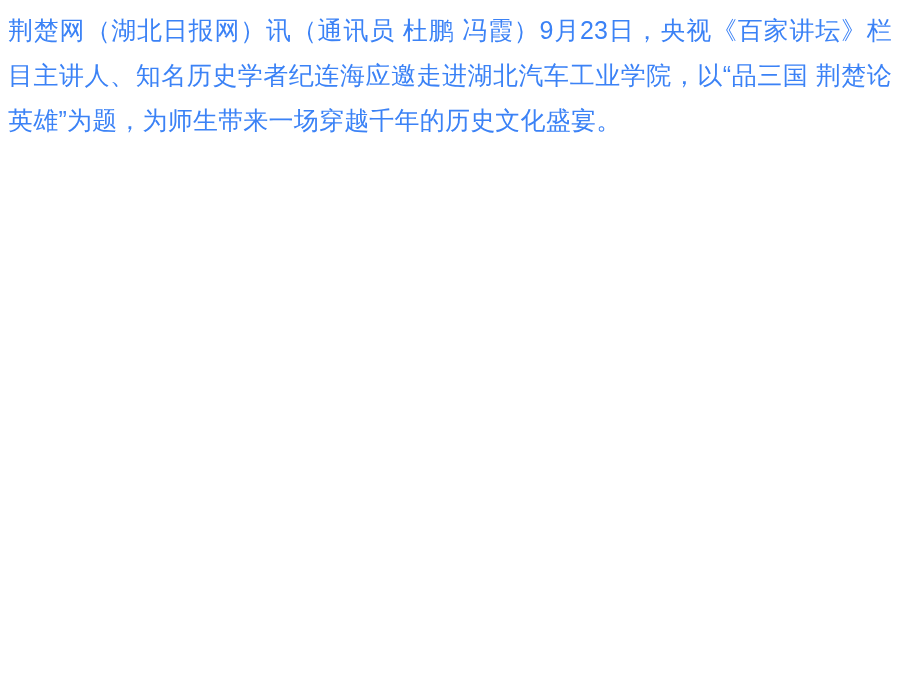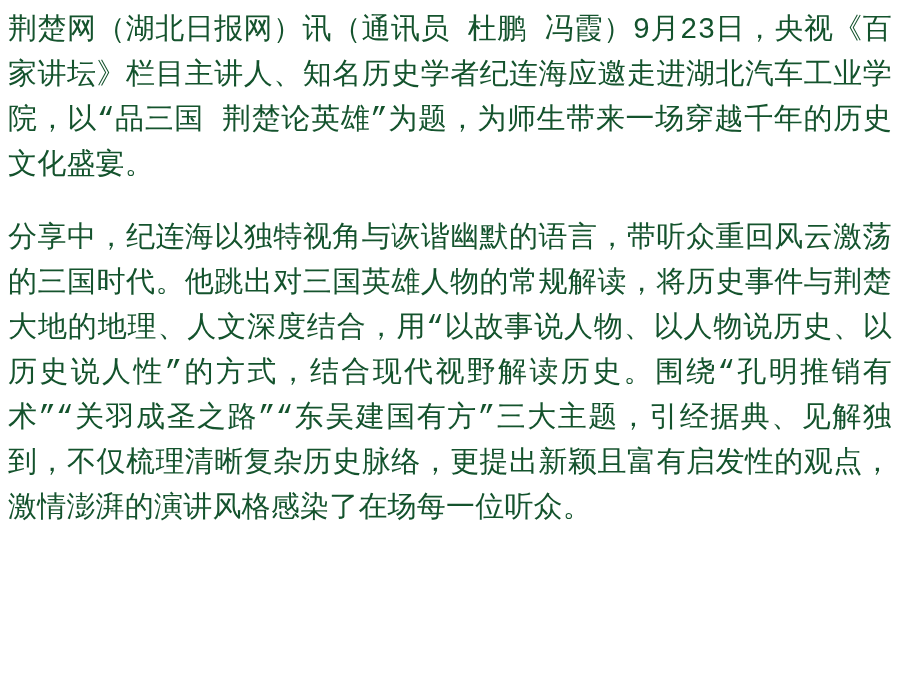--- a/index.html
+++ b/index.html
@@ -12,33 +12,31 @@
     background: #ffffff;
     font-family: "Liberation Sans", "DejaVu Sans", sans-serif;
     overflow: hidden;
   }
   .article {
     box-sizing: border-box;
     width: 906px;
     padding: 8px 14px 0 8px;
   }
   .para {
-    font-size: 29px;
+    font-size: 25px;
     line-height: 45px;
-    color: #14532d;
+    color: #3b82f6;
     letter-spacing: 0.2px;
     text-align: justify;
     text-justify: inter-ideograph;
     margin: 0 0 28px 0;
     word-break: break-all;
-    font-family: Liberation Mono, monospace;
   }
   .para:last-child {
     margin-bottom: 0;
   }
 </style>
 </head>
 <body>
 
 <div class="article">
   <p class="para">荆楚网（湖北日报网）讯（通讯员 杜鹏 冯霞）9月23日，央视《百家讲坛》栏目主讲人、知名历史学者纪连海应邀走进湖北汽车工业学院，以“品三国 荆楚论英雄”为题，为师生带来一场穿越千年的历史文化盛宴。</p>
-  <p class="para">分享中，纪连海以独特视角与诙谐幽默的语言，带听众重回风云激荡的三国时代。他跳出对三国英雄人物的常规解读，将历史事件与荆楚大地的地理、人文深度结合，用“以故事说人物、以人物说历史、以历史说人性”的方式，结合现代视野解读历史。围绕“孔明推销有术”“关羽成圣之路”“东吴建国有方”三大主题，引经据典、见解独到，不仅梳理清晰复杂历史脉络，更提出新颖且富有启发性的观点，激情澎湃的演讲风格感染了在场每一位听众。</p>
 </div>
 
 </body></html>

